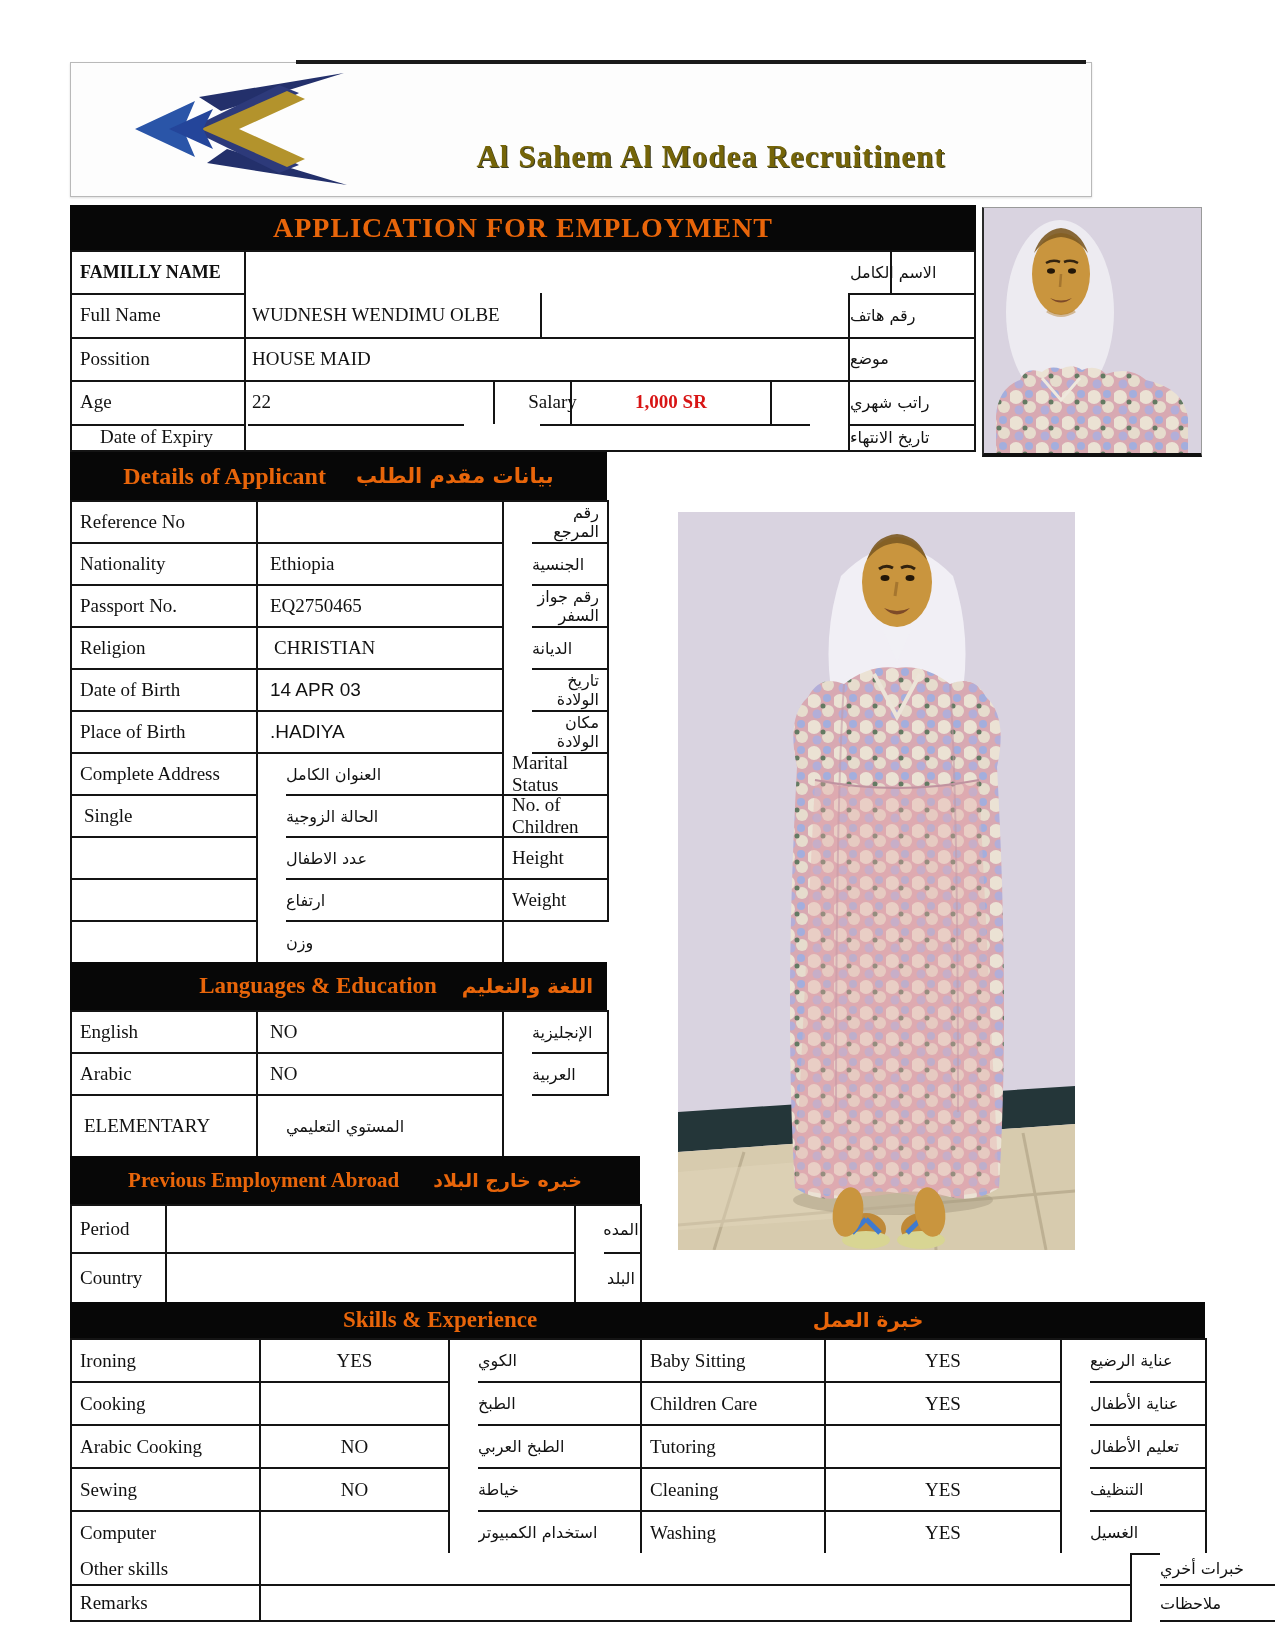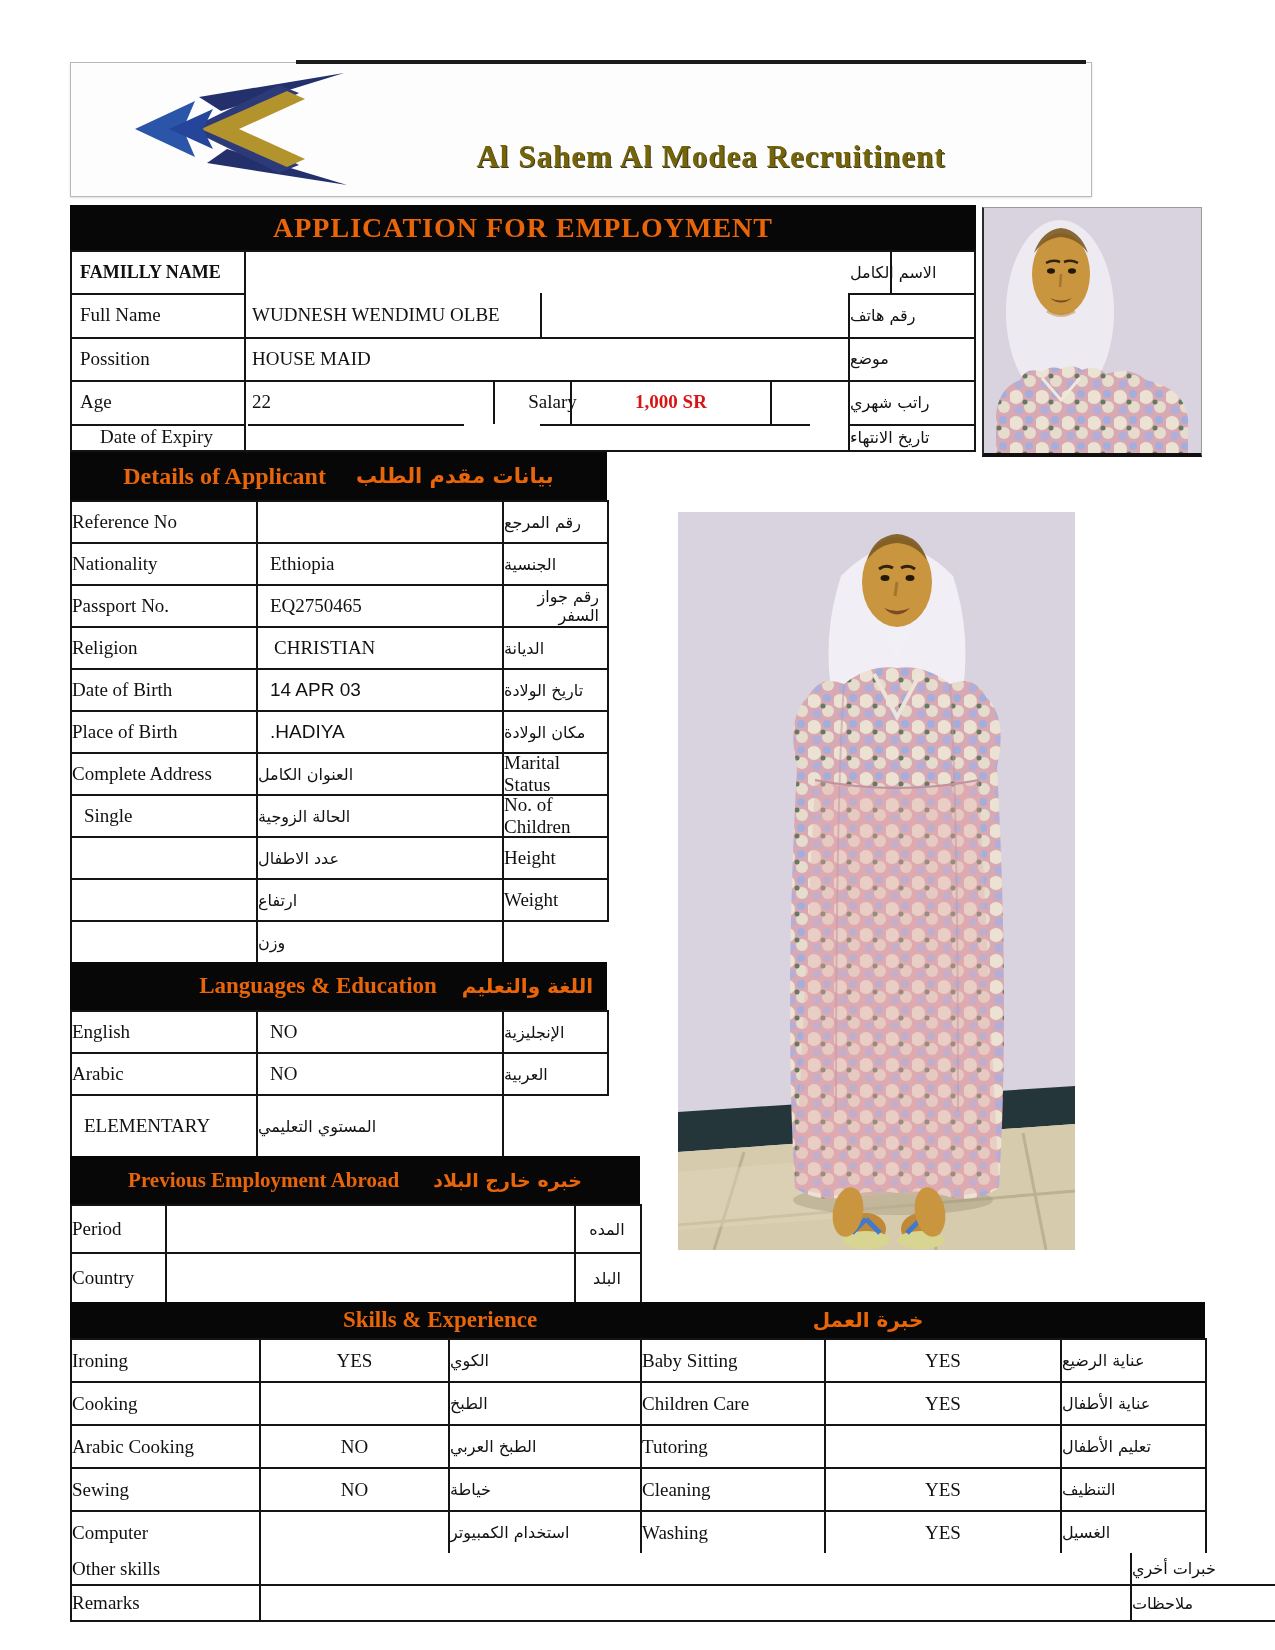--- a/index.html
+++ b/index.html
@@ -49,25 +49,25 @@
   .photo-head{position:absolute;left:982px;top:207px;width:217px;height:245px;
               border-left:2px solid #2a2a2a;border-right:1px solid #9a9a9a;
               border-top:1px solid #9a9a9a;border-bottom:4px solid #101010;box-sizing:content-box;}
   .photo-body{position:absolute;left:678px;top:512px;width:397px;height:738px;}
   .photo-head svg,.photo-body svg{display:block;width:100%;height:100%;}
 
   
   .grid{position:absolute;display:grid;border-left:2px solid #141414;border-top:2px solid #141414;}
   .grid>div{border-right:2px solid #141414;border-bottom:2px solid #141414;box-sizing:border-box;
             display:flex;align-items:center;font-size:19px;overflow:hidden;background:#fff;}
-  .grid .lab{}
+  .grid .lab{padding-left:8px;}
   .grid .val{padding-left:12px;}
   .grid .ctr{justify-content:center;padding-left:0;}
   .grid .arc{justify-content:flex-end;padding-right:8px;font-family:"DejaVu Sans",sans-serif;
-             direction:rtl;font-size:16px;}
+             direction:rtl;font-size:16px;margin-left:28px;}
   .sans{font-family:"Liberation Sans",sans-serif;font-size:17px;}
   .indent{padding-left:48px;}
 
   .details-table{left:70px;top:500px;grid-template-columns:186px 246px 105px;grid-auto-rows:42px;}
   .lang-table{left:70px;top:1010px;grid-template-columns:186px 246px 105px;
               grid-template-rows:42px 42px 62px;}
   .prev-table{left:70px;top:1204px;grid-template-columns:95px 409px 66px;
               grid-template-rows:48px 50px;}
   .prev-table .arc{justify-content:center;padding-right:2px;}
   .skills-table{left:70px;top:1338px;grid-template-columns:189px 189px 192px 184px 236px 145px;

